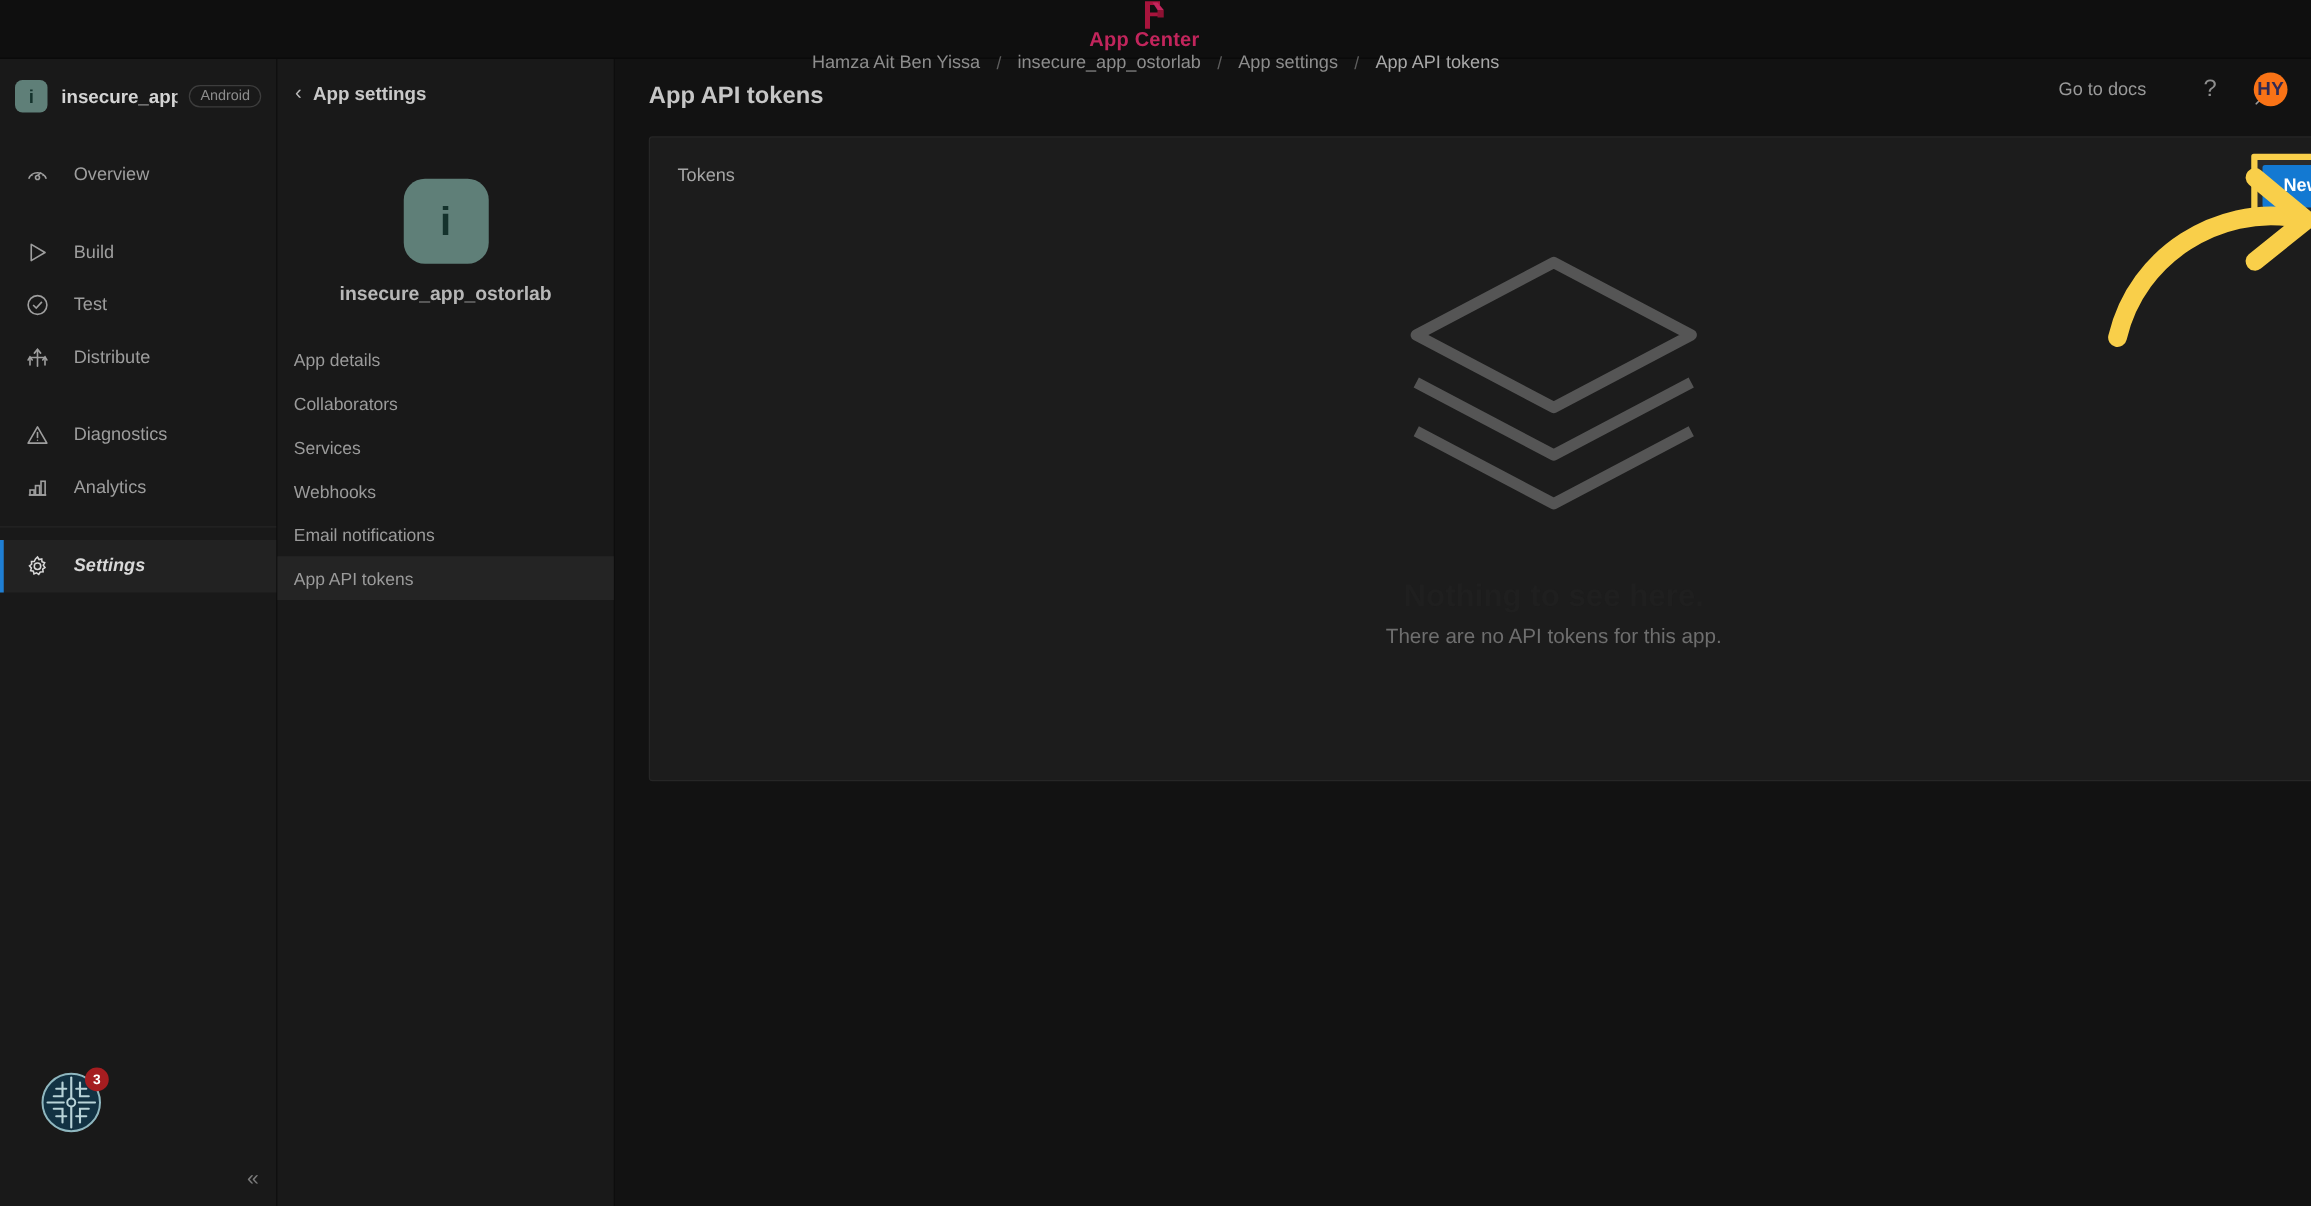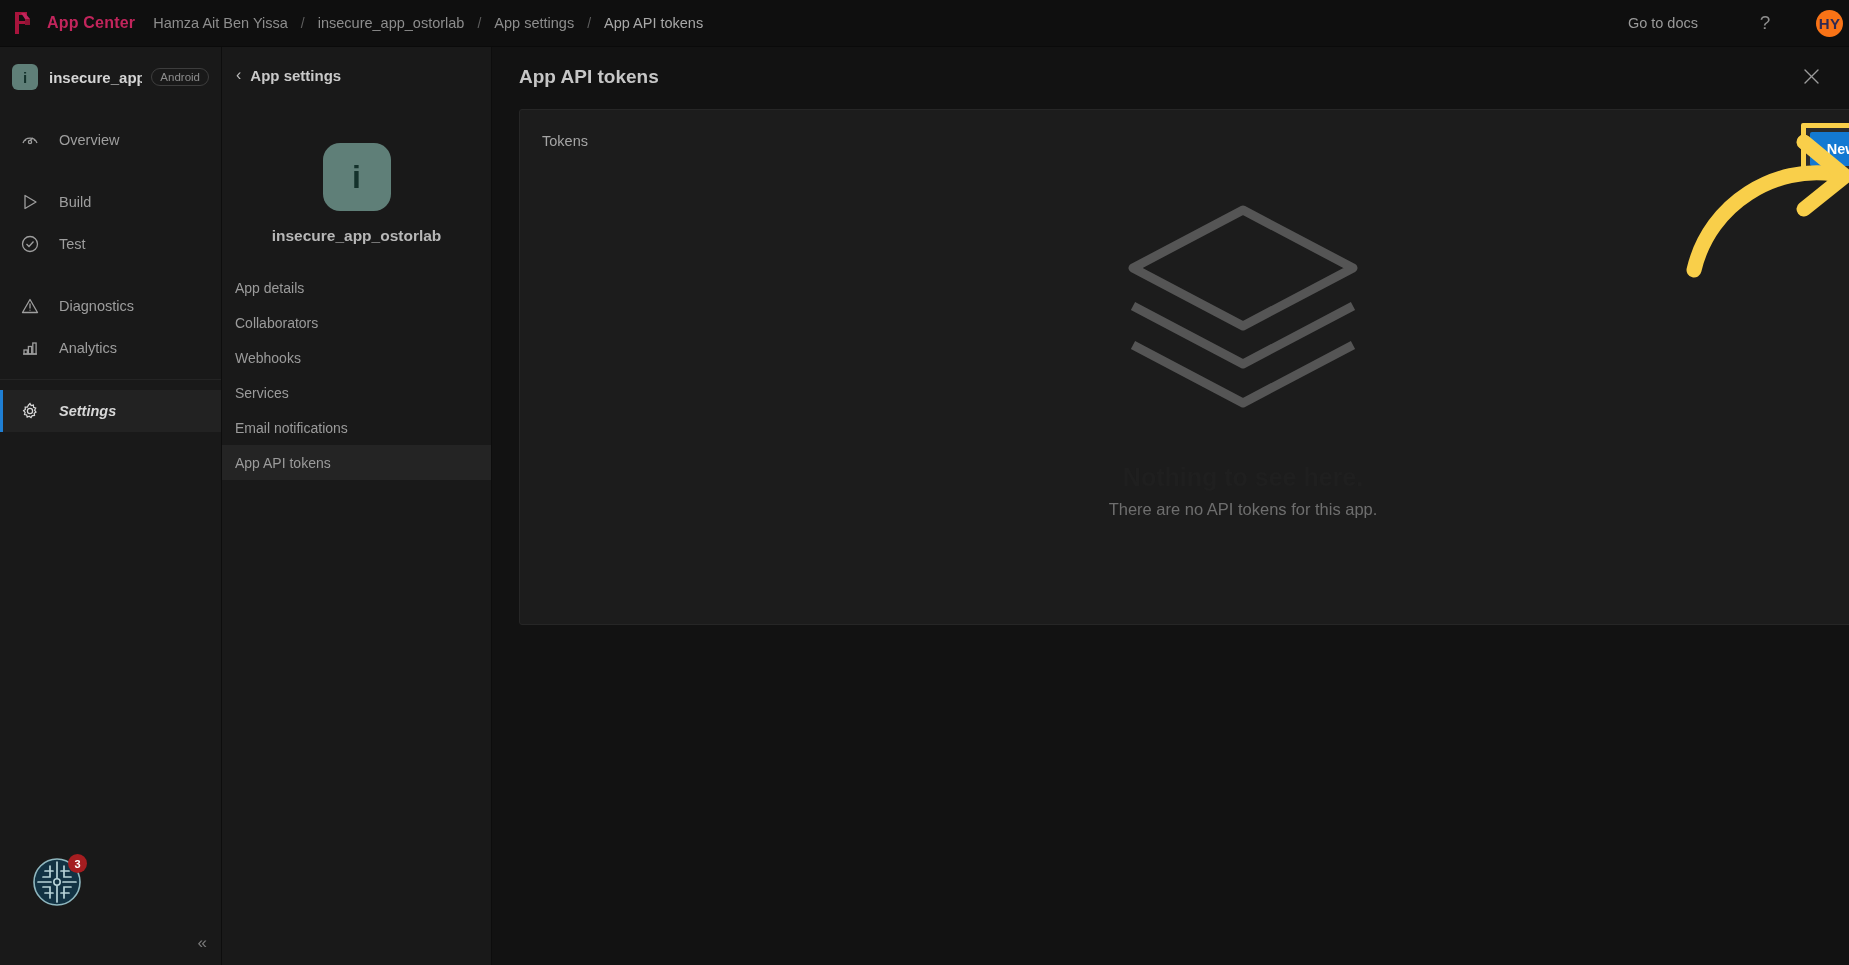--- a/index.html
+++ b/index.html
@@ -11,34 +11,35 @@
   }
   .app { position: relative; width: 1849px; height: 965px; background: #121212; }
 
   
   .topbar {
     position: absolute; top: 0; left: 0; width: 1849px; height: 47px;
     background: #0f0f0f;
     display: flex; align-items: center;
     border-bottom: 1px solid #0a0a0a;
     z-index: 30;
+    flex-direction: column;
   }
   .logo-wrap { width: 47px; height: 47px; display: flex; align-items: center; justify-content: center; }
   .logo-mark { width: 22px; height: 24px; }
   .brand {
     color: #c2255c; font-size: 16px; font-weight: bold; letter-spacing: .2px;
     margin-right: 18px;
   }
   .crumbs { display: flex; align-items: center; }
   .crumb { color: #8d8d8d; font-size: 14.5px; }
   .crumb.last { color: #a8a8a8; }
   .crumb-sep { color: #5e5e5e; font-size: 14px; margin: 0 13px; }
   .topbar-right {
-    margin-left: auto; display: flex; align-items: center; gap: 16px;
-    padding-right: 6px;
+    margin-left: auto; display: flex; align-items: center; gap: 0;
+    padding-right: 19px;
   }
   .go-docs { color: #9a9a9a; font-size: 14.5px; margin-right: 38px; }
   .help-icon {
     color: #8e8e8e; font-size: 19px; width: 26px; text-align: center; margin-right: 22px;
   }
   .avatar {
     width: 27px; height: 27px; border-radius: 50%;
     background: #f97316; color: #312a52;
     font-size: 15px; font-weight: bold;
     display: flex; align-items: center; justify-content: center;
@@ -229,20 +230,32 @@
       <div class="nav-item">
         <span class="nav-ico">
           <svg width="20" height="20" viewBox="0 0 20 20" fill="none" stroke="#9e9e9e" stroke-width="1.3">
             <circle cx="10" cy="10" r="7.5"></circle>
               <path d="M6.5 10 L9 12.5 L13.5 7.5"></path>
           </svg>
         </span>
         <span class="nav-label">Test</span>
       </div>
 
+      <div class="nav-item">
+        <span class="nav-ico">
+          <svg width="20" height="20" viewBox="0 0 20 20" fill="none" stroke="#9e9e9e" stroke-width="1.3" stroke-linecap="round">
+            <path d="M10 17 L10 4"></path>
+              <path d="M7.5 6.5 L10 3.5 L12.5 6.5"></path>
+            <path d="M4 16 L4 10 L16 10 L16 16"></path>
+            <path d="M2.5 12 L4 9.5 L5.8 12"></path>
+              <path d="M14.2 12 L16 9.5 L17.5 12"></path>
+          </svg>
+        </span>
+        <span class="nav-label">Distribute</span>
+      </div>
 
       <div class="nav-sep"></div>
 
       <div class="nav-item">
         <span class="nav-ico">
           <svg width="20" height="20" viewBox="0 0 20 20" fill="none" stroke="#9e9e9e" stroke-width="1.3" stroke-linejoin="round">
             <path d="M10 3.5 L17.5 16.5 L2.5 16.5 Z"></path>
               <path d="M10 8 L10 12" stroke-linecap="round"></path>
             <circle cx="10" cy="14.2" r="0.6" fill="#9e9e9e" stroke="none"></circle>
           </svg>
@@ -308,24 +321,24 @@
     <div class="sub-app-icon">i</div>
     <div class="sub-app-name">insecure_app_ostorlab</div>
     <div class="sub-list">
       <div class="sub-item">
         <span>App details</span>
       </div>
       <div class="sub-item">
         <span>Collaborators</span>
       </div>
       <div class="sub-item">
+        <span>Services</span>
+      </div>
+      <div class="sub-item">
         <span>Webhooks</span>
-      </div>
-      <div class="sub-item">
-        <span>Services</span>
       </div>
       <div class="sub-item">
         <span>Email notifications</span>
       </div>
       <div class="sub-item active">
         <span>App API tokens</span>
       </div>
     </div>
   </div>
 

